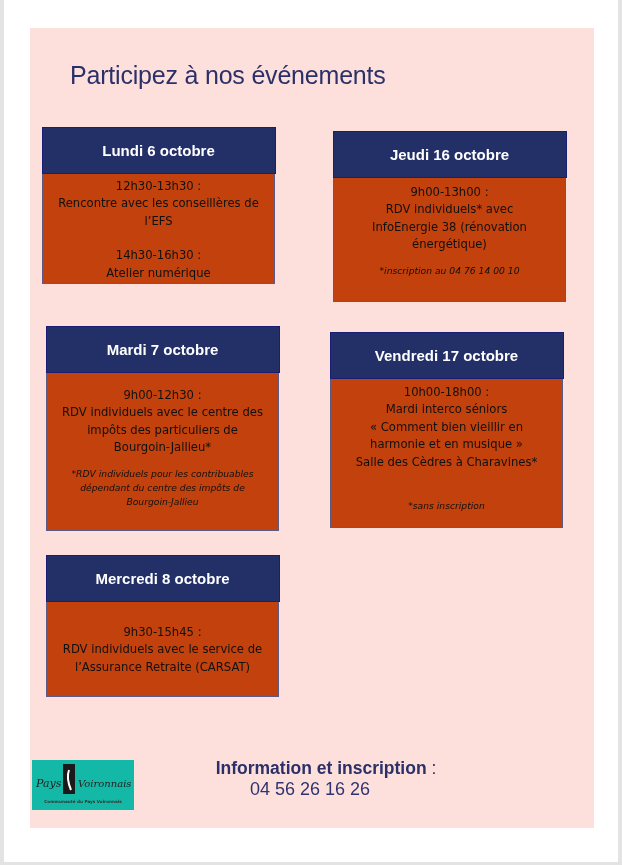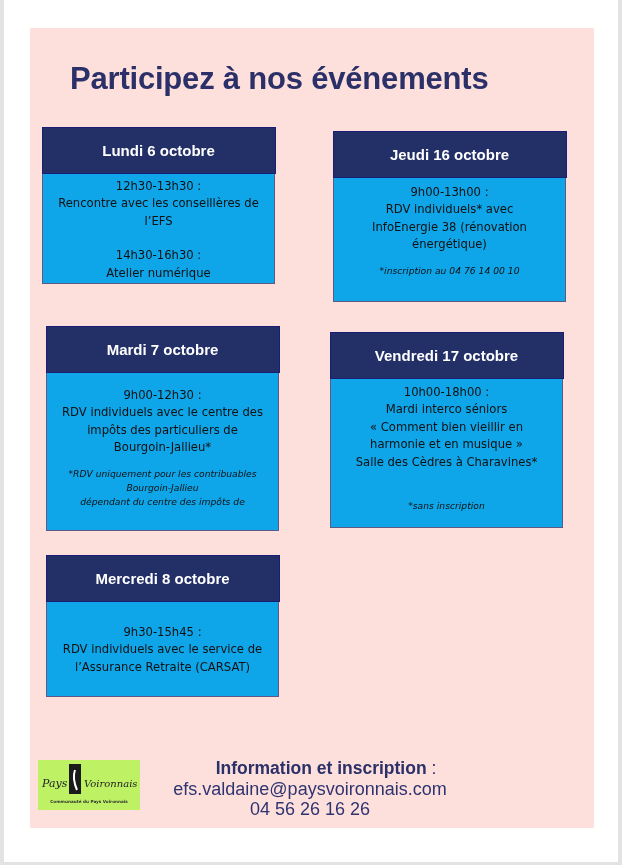--- a/index.html
+++ b/index.html
@@ -5,31 +5,31 @@
     * { box-sizing: border-box; margin: 0; padding: 0; }
     html, body { width: 622px; height: 865px; overflow: hidden; background: #ffffff; }
     body { position: relative; font-family: "Liberation Sans", sans-serif; }
 
     .frame-left { position: absolute; left: 0; top: 0; width: 4px; height: 865px; background: #e3e3e3; }
     .frame-right { position: absolute; right: 0; top: 0; width: 4px; height: 865px; background: #e3e3e3; }
     .frame-bottom { position: absolute; left: 0; bottom: 0; width: 622px; height: 3px; background: #e3e3e3; }
 
     .panel { position: absolute; left: 30px; top: 28px; width: 564px; height: 800px; background: #fde0dc; }
 
-    .title { position: absolute; left: 70px; top: 61px; font-size: 31px; font-weight: bold; color: #2b3168; letter-spacing: -0.2px; white-space: nowrap; }
+    .title { position: absolute; left: 70px; top: 61px; font-size: 25px; font-weight: normal; color: #2b3168; letter-spacing: -0.2px; white-space: nowrap; }
 
-    .card { position: absolute; background: #0ea5e9; border: 1.5px solid #5e5a86; }
+    .card { position: absolute; background: #c2410c; border: 1.5px solid #5e5a86; }
     .card-head { height: 47px; background: #233068; border: 1.5px solid #1a1d74; margin: -1.5px -1.5px 0 -1.5px;
                  color: #ffffff; font-weight: bold; font-size: 15px; display: flex; align-items: center; justify-content: center; white-space: nowrap; }
     .card-body { text-align: center; font-family: "DejaVu Sans", sans-serif; font-size: 11.6px; color: #111111; line-height: 17.5px; padding-top: 4px; }
     .card-body .time { }
     .card-body .note { font-style: italic; font-size: 9.2px; line-height: 14px; }
     .gap { height: 17px; }
 
-    .logo { position: absolute; left: 38px; top: 760px; width: 102px; height: 50px; background: #bef264; }
+    .logo { position: absolute; left: 32px; top: 760px; width: 102px; height: 50px; background: #14b8a6; }
     .logo svg { display: block; }
 
     .contact { position: absolute; left: 130px; top: 758px; width: 360px; text-align: center; color: #2b3168; }
     .contact-head { font-size: 17.5px; line-height: 21px; }
     .contact-head b { font-weight: bold; margin-left: 32px; }
     .contact-line { font-size: 18px; line-height: 20px; color: #2f3470; }
   </style>
 </head>
 <body>
 
@@ -66,23 +66,23 @@
 </div>
 
 <div class="card" style="left:46px; top:326px; width:233px; height:205px;">
   <div class="card-head">Mardi 7 octobre</div>
   <div class="card-body" style="padding-top:14px;">
     <div><span class="time">9h00-12h30</span><span> :</span></div>
     <div>RDV individuels avec le centre des</div>
     <div>impôts des particuliers de</div>
     <div>Bourgoin-Jallieu*</div>
     <div style="height:10px;"></div>
-    <div class="note">*RDV uniquement pour les contribuables</div>
+    <div class="note">*RDV individuels pour les contribuables</div>
+    <div class="note">dépendant du centre des impôts de</div>
     <div class="note">Bourgoin-Jallieu</div>
-    <div class="note">dépendant du centre des impôts de</div>
   </div>
 </div>
 
 <div class="card" style="left:330px; top:332px; width:233px; height:196px;">
   <div class="card-head">Vendredi 17 octobre</div>
   <div class="card-body" style="padding-top:5px;">
     <div><span class="time">10h00-18h00</span><span> :</span></div>
     <div>Mardi interco séniors</div>
     <div>« Comment bien vieillir en</div>
     <div>harmonie et en musique »</div>
@@ -106,15 +106,14 @@
     <rect x="31" y="4" width="12" height="30" fill="#1a1a1a"></rect>
     <path d="M37 10 q-3 8 2 20" stroke="#ffffff" stroke-width="2" fill="none"></path>
     <text x="4" y="27" font-family="DejaVu Serif, serif" font-size="11" font-style="italic" fill="#222">Pays</text>
     <text x="46" y="27" font-family="DejaVu Serif, serif" font-size="10" font-style="italic" fill="#222">Voironnais</text>
     <text x="51" y="43" text-anchor="middle" font-family="DejaVu Sans, sans-serif" font-size="4.2" font-weight="bold" fill="#333">Communauté du Pays Voironnais</text>
   </svg>
 </div>
 
 <div class="contact">
   <div class="contact-head"><b>Information et inscription</b><span> :</span></div>
-  <div class="contact-line">efs.valdaine@paysvoironnais.com</div>
   <div class="contact-line">04 56 26 16 26</div>
 </div>
 
 </body></html>

